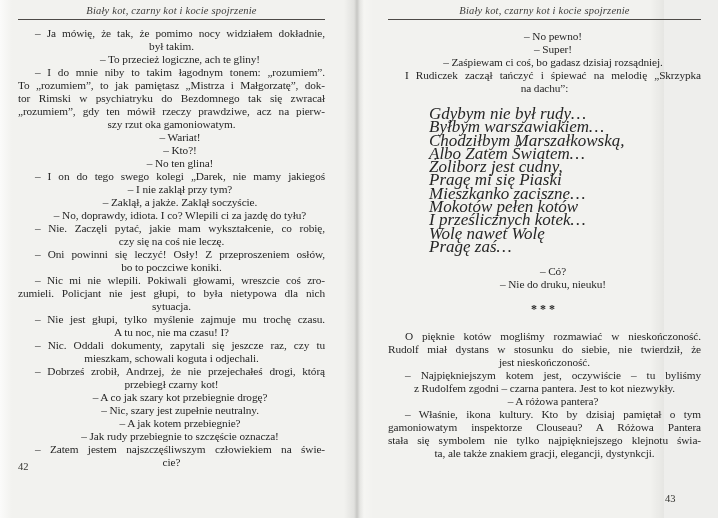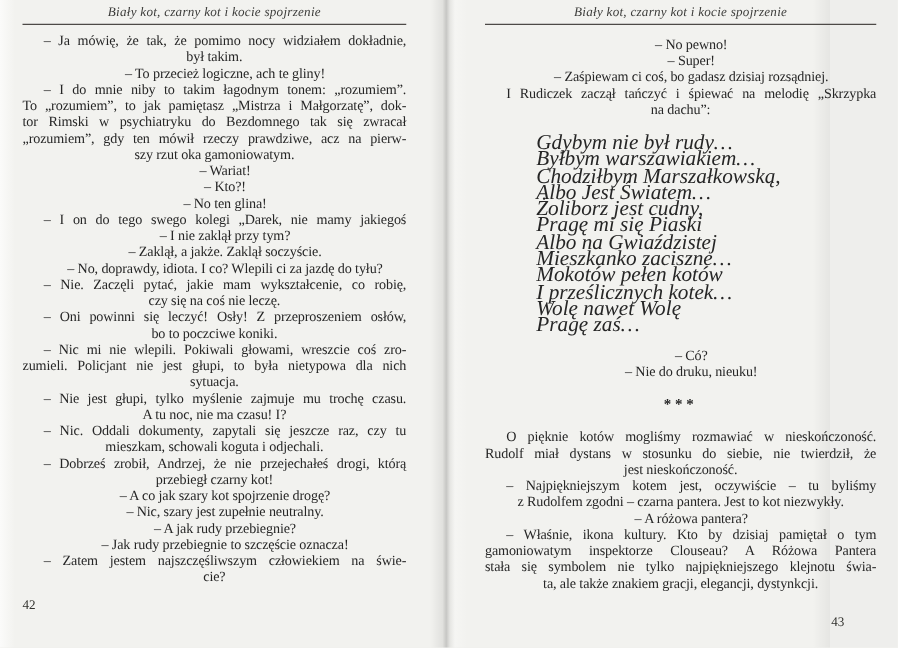--- a/index.html
+++ b/index.html
@@ -85,21 +85,21 @@
     letter-spacing:3px;
     margin:11px 0 13px 0;
     color:#262626;
   }
 
   .page-number{
     position:absolute;
     font-size:10.5px;
     color:#33332f;
   }
-  .page-number-left{left:18px;top:479px;}
+  .page-number-left{left:18px;top:461px;}
   .page-number-right{left:665px;top:493px;}
 </style>
 </head>
 <body>
 
 <div class="scan">
 
   <div class="edge-left"></div>
   <div class="gutter"></div>
   <div class="edge-right"></div>
@@ -162,27 +162,27 @@
         </div>
         <div class="paragraph">
           <div class="line first j">– Nic. Oddali dokumenty, zapytali się jeszcze raz, czy tu</div>
           <div class="line">mieszkam, schowali koguta i odjechali.</div>
         </div>
         <div class="paragraph">
           <div class="line first j">– Dobrześ zrobił, Andrzej, że nie przejechałeś drogi, którą</div>
           <div class="line">przebiegł czarny kot!</div>
         </div>
         <div class="paragraph">
-          <div class="line first">– A co jak szary kot spojrzenie drogę?</div>
+          <div class="line first">– A co jak szary kot przebiegnie drogę?</div>
         </div>
         <div class="paragraph">
           <div class="line first">– Nic, szary jest zupełnie neutralny.</div>
         </div>
         <div class="paragraph">
-          <div class="line first">– A jak rudy przebiegnie?</div>
+          <div class="line first">– A jak kotem przebiegnie?</div>
         </div>
         <div class="paragraph">
           <div class="line first">– Jak rudy przebiegnie to szczęście oznacza!</div>
         </div>
         <div class="paragraph">
           <div class="line first j">– Zatem jestem najszczęśliwszym człowiekiem na świe-</div>
           <div class="line">cie?</div>
         </div>
       </div>
   </div>
@@ -201,24 +201,23 @@
           <div class="line first">– Zaśpiewam ci coś, bo gadasz dzisiaj rozsądniej.</div>
         </div>
         <div class="paragraph">
           <div class="line first j">I Rudiczek zaczął tańczyć i śpiewać na melodię „Skrzypka</div>
           <div class="line">na dachu”:</div>
         </div>
         <div class="verse-block">
           <div class="verse-line">Gdybym nie był rudy…</div>
           <div class="verse-line">Byłbym warszawiakiem…</div>
           <div class="verse-line">Chodziłbym Marszałkowską,</div>
-          <div class="verse-line">Albo Jest Światem…</div>
+          <div class="verse-line">Albo Zatem Światem…</div>
           <div class="verse-line">Żoliborz jest cudny,</div>
           <div class="verse-line">Pragę mi się Piaski</div>
-          <div class="verse-line">Albo na Gwiaździstej</div>
           <div class="verse-line">Mieszkanko zaciszne…</div>
           <div class="verse-line">Mokotów pełen kotów</div>
           <div class="verse-line">I prześlicznych kotek…</div>
           <div class="verse-line">Wolę nawet Wolę</div>
           <div class="verse-line">Pragę zaś…</div>
         </div>
         <div class="paragraph">
           <div class="line first">– Có?</div>
         </div>
         <div class="paragraph">

